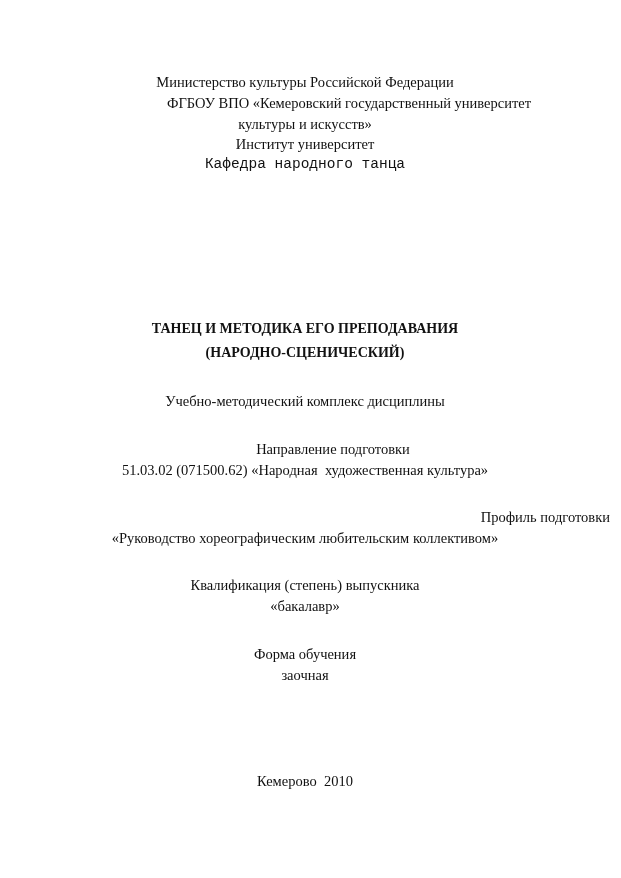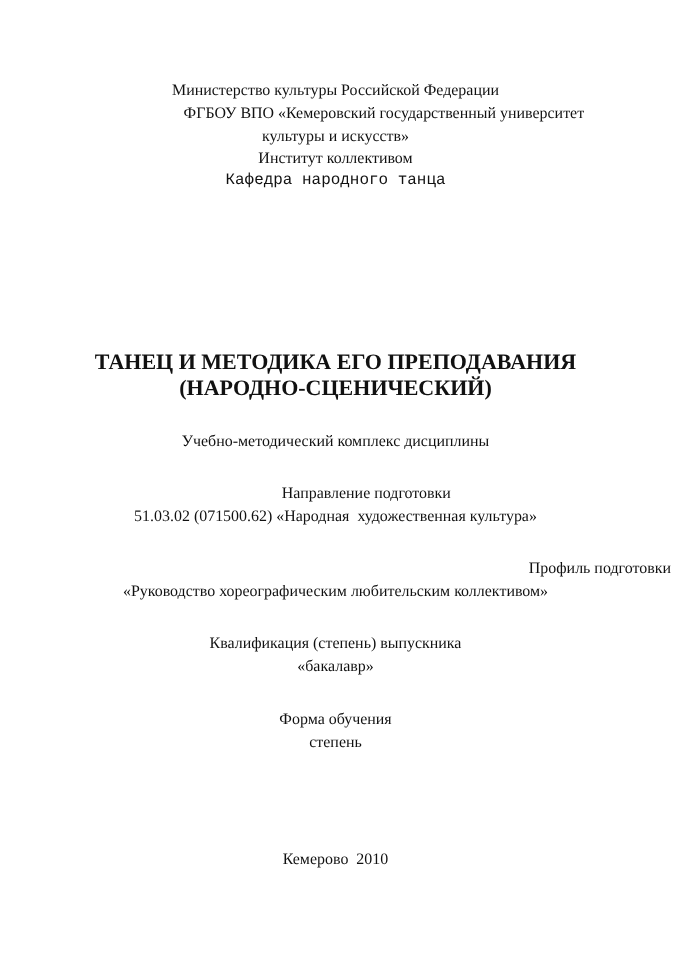--- a/index.html
+++ b/index.html
@@ -18,34 +18,34 @@
     .line {
       position: absolute;
       left: 0;
       width: 610px;
       text-align: center;
       font-size: 14.5px;
       line-height: 18px;
       white-space: pre;
     }
     .title {
-      font-size: 20px;
+      font-size: 14px;
       font-weight: bold;
       line-height: 22px;
     }
   </style>
 </head>
 <body>
 
 <div>
   <div>
     <div class="line" style="top:73px;">Министерство культуры Российской Федерации</div>
     <div class="line" style="top:94px;padding-left:44px;">ФГБОУ ВПО «Кемеровский государственный университет</div>
     <div class="line" style="top:115px;">культуры и искусств»</div>
-    <div class="line" style="top:135px;">Институт коллективом</div>
+    <div class="line" style="top:135px;">Институт университет</div>
     <div class="line" style="top:155px;font-family:Liberation Mono, monospace;">Кафедра народного танца</div>
   </div>
 
   <div>
     <div class="line title" style="top:318px;">ТАНЕЦ И МЕТОДИКА ЕГО ПРЕПОДАВАНИЯ</div>
     <div class="line title" style="top:342px;text-align:center;">(НАРОДНО-СЦЕНИЧЕСКИЙ)</div>
   </div>
 
   <div class="line" style="top:392px;">Учебно-методический комплекс дисциплины</div>
 
@@ -59,17 +59,17 @@
     <div class="line" style="top:529px;">«Руководство хореографическим любительским коллективом»</div>
   </div>
 
   <div>
     <div class="line" style="top:576px;">Квалификация (степень) выпускника</div>
     <div class="line" style="top:597px;">«бакалавр»</div>
   </div>
 
   <div>
     <div class="line" style="top:645px;">Форма обучения</div>
-    <div class="line" style="top:666px;">степень</div>
+    <div class="line" style="top:666px;">заочная</div>
   </div>
 
   <div class="line" style="top:772px;">Кемерово  2010</div>
 </div>
 
 </body></html>

